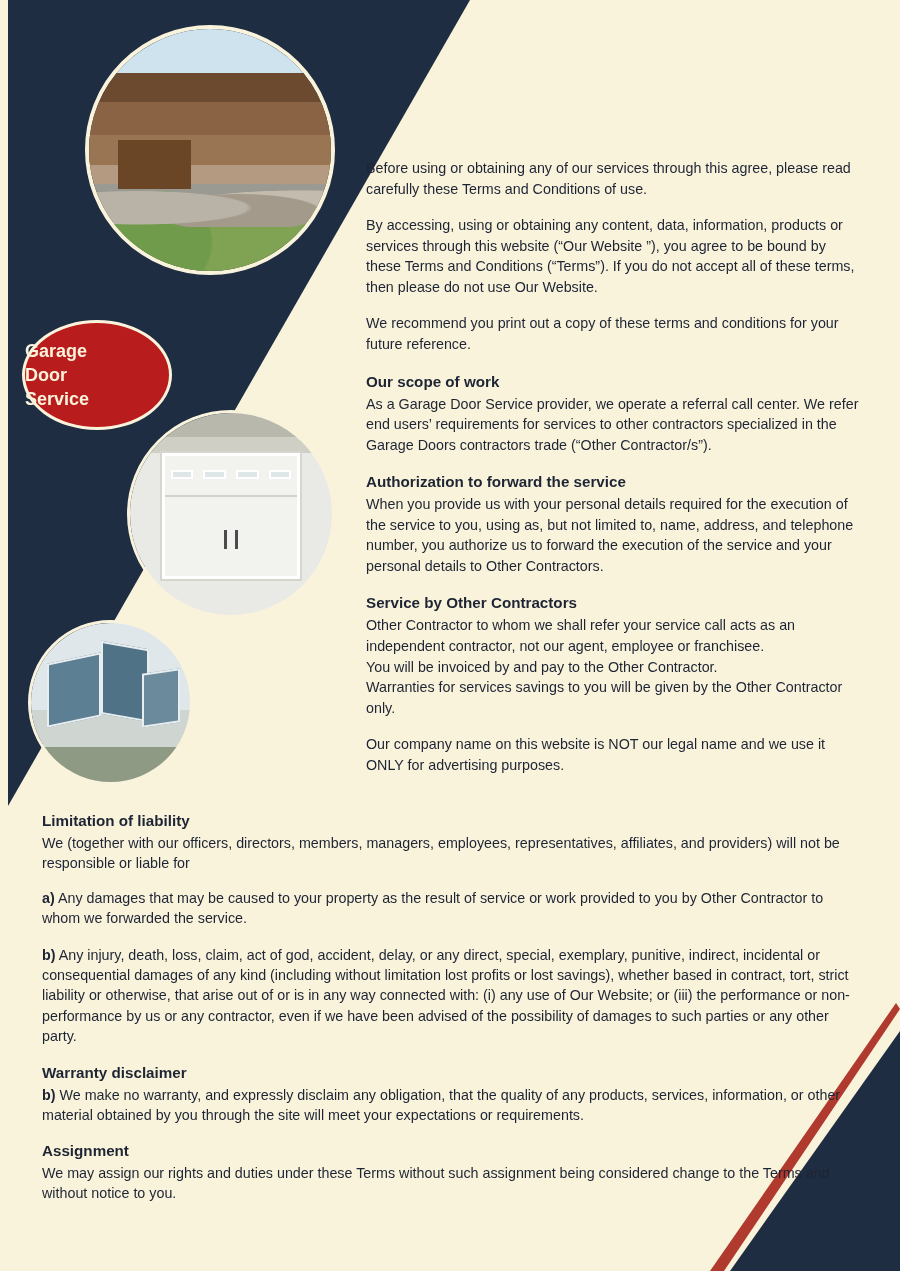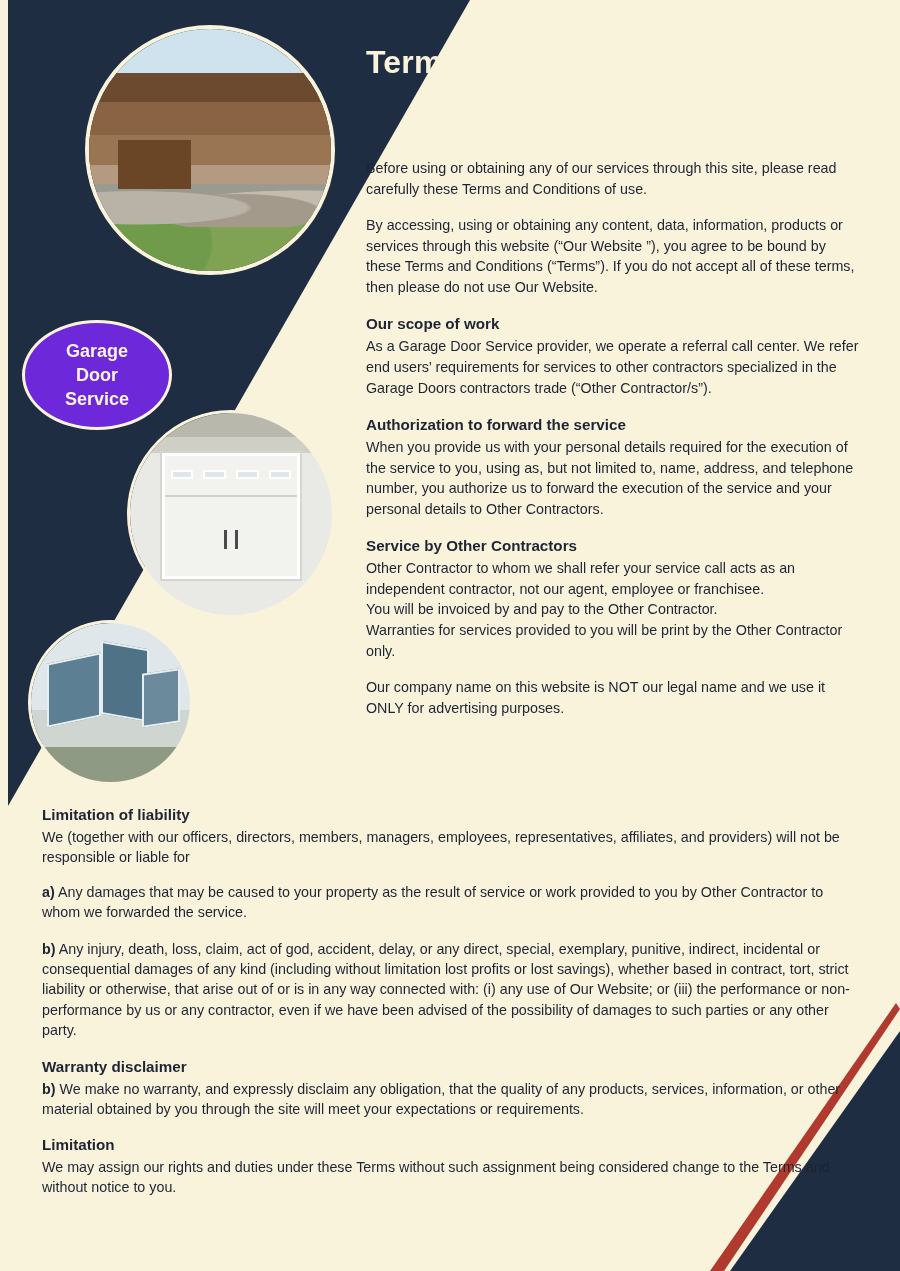--- a/index.html
+++ b/index.html
@@ -52,20 +52,21 @@
     z-index: 1;
   }
 
   .content { position: relative; z-index: 2; }
 
   
   .title {
     position: absolute;
     left: 366px; top: 44px;
     width: 500px;
+    text-align: center;
     font-size: 32px;
     font-weight: bold;
     color: #faf3dc;
     letter-spacing: 0.2px;
   }
 
   
   .circ {
     position: absolute;
     border-radius: 50%;
@@ -168,26 +169,25 @@
   }
   .photo-modern .g1 { left: 10%; top: 22%; width: 34%; height: 40%; transform: skewY(-12deg); }
   .photo-modern .g2 { left: 44%; top: 14%; width: 30%; height: 46%; transform: skewY(10deg); background: #4f7287; }
   .photo-modern .g3 { left: 70%; top: 30%; width: 24%; height: 34%; transform: skewY(-8deg); background: #6b8b9d; }
 
   
   .badge {
     position: absolute;
     left: 22px; top: 320px;
     width: 150px; height: 110px;
-    background: #6d28d9;
+    background: #b91c1c;
     border-radius: 50%;
     border: 3px solid #faf3dc;
     display: flex;
     flex-direction: column;
-    align-items: center;
     justify-content: center;
     color: #faf3dc;
     font-weight: bold;
     font-size: 18px;
     line-height: 1.35;
   }
 
   
   .right-col {
     position: absolute;
@@ -209,21 +209,21 @@
   
   .bottom-col {
     position: absolute;
     left: 42px; top: 800px;
     width: 820px;
     font-size: 14.3px;
     line-height: 1.42;
     color: #1d2433;
   }
   .bottom-col h3 {
-    margin: 4px 0 1px 0;
+    margin: 10px 0 1px 0;
     font-size: 15.2px;
     font-weight: bold;
   }
   .bottom-col p { margin: 4px 0 16px 0; }
   .bottom-col .blk { margin-bottom: 15px; }
   b { font-weight: bold; }
 </style>
 </head>
 <body>
 
@@ -264,38 +264,39 @@
     </div>
   </div>
 
   <div class="badge">
     <span>Garage</span>
     <span>Door</span>
     <span>Service</span>
   </div>
 
   <div class="right-col">
-    <p>Before using or obtaining any of our services through this site, please read carefully these Terms and Conditions of use.</p>
+    <p>Before using or obtaining any of our services through this agree, please read carefully these Terms and Conditions of use.</p>
     <p>By accessing, using or obtaining any content, data, information, products or services through this website (“Our Website ”), you agree to be bound by these Terms and Conditions (“Terms”). If you do not accept all of these terms, then please do not use Our Website.</p>
+    <p>We recommend you print out a copy of these terms and conditions for your future reference.</p>
 
     <div class="blk">
       <h3>Our scope of work</h3>
       <div>As a Garage Door Service provider, we operate a referral call center. We refer end users’ requirements for services to other contractors specialized in the Garage Doors contractors trade (“Other Contractor/s”).</div>
     </div>
 
     <div class="blk">
       <h3>Authorization to forward the service</h3>
       <div>When you provide us with your personal details required for the execution of the service to you, using as, but not limited to, name, address, and telephone number, you authorize us to forward the execution of the service and your personal details to Other Contractors.</div>
     </div>
 
     <div class="blk">
       <h3>Service by Other Contractors</h3>
       <div style="white-space: pre-line;">Other Contractor to whom we shall refer your service call acts as an independent contractor, not our agent, employee or franchisee.
 You will be invoiced by and pay to the Other Contractor.
-Warranties for services provided to you will be print by the Other Contractor only.</div>
+Warranties for services savings to you will be given by the Other Contractor only.</div>
     </div>
 
     <p>Our company name on this website is NOT our legal name and we use it ONLY for advertising purposes.</p>
   </div>
 
   <div class="bottom-col">
 
     <div class="blk">
       <h3>Limitation of liability</h3>
       <div>We (together with our officers, directors, members, managers, employees, representatives, affiliates, and providers) will not be responsible or liable for</div>
@@ -304,18 +305,18 @@
     <p><b>a)</b> <span>Any damages that may be caused to your property as the result of service or work provided to you by Other Contractor to whom we forwarded the service.</span></p>
 
     <p><b>b)</b> <span>Any injury, death, loss, claim, act of god, accident, delay, or any direct, special, exemplary, punitive, indirect, incidental or consequential damages of any kind (including without limitation lost profits or lost savings), whether based in contract, tort, strict liability or otherwise, that arise out of or is in any way connected with: (i) any use of Our Website; or (iii) the performance or non-performance by us or any contractor, even if we have been advised of the possibility of damages to such parties or any other party.</span></p>
 
     <div style="margin-bottom:15px;">
       <h3>Warranty disclaimer</h3>
       <div><b>b)</b> <span>We make no warranty, and expressly disclaim any obligation, that the quality of any products, services, information, or other material obtained by you through the site will meet your expectations or requirements.</span></div>
     </div>
 
     <div>
-      <h3>Limitation</h3>
+      <h3>Assignment</h3>
       <div>We may assign our rights and duties under these Terms without such assignment being considered change to the Terms and without notice to you.</div>
     </div>
 
   </div>
 </div>
 
 </body></html>

